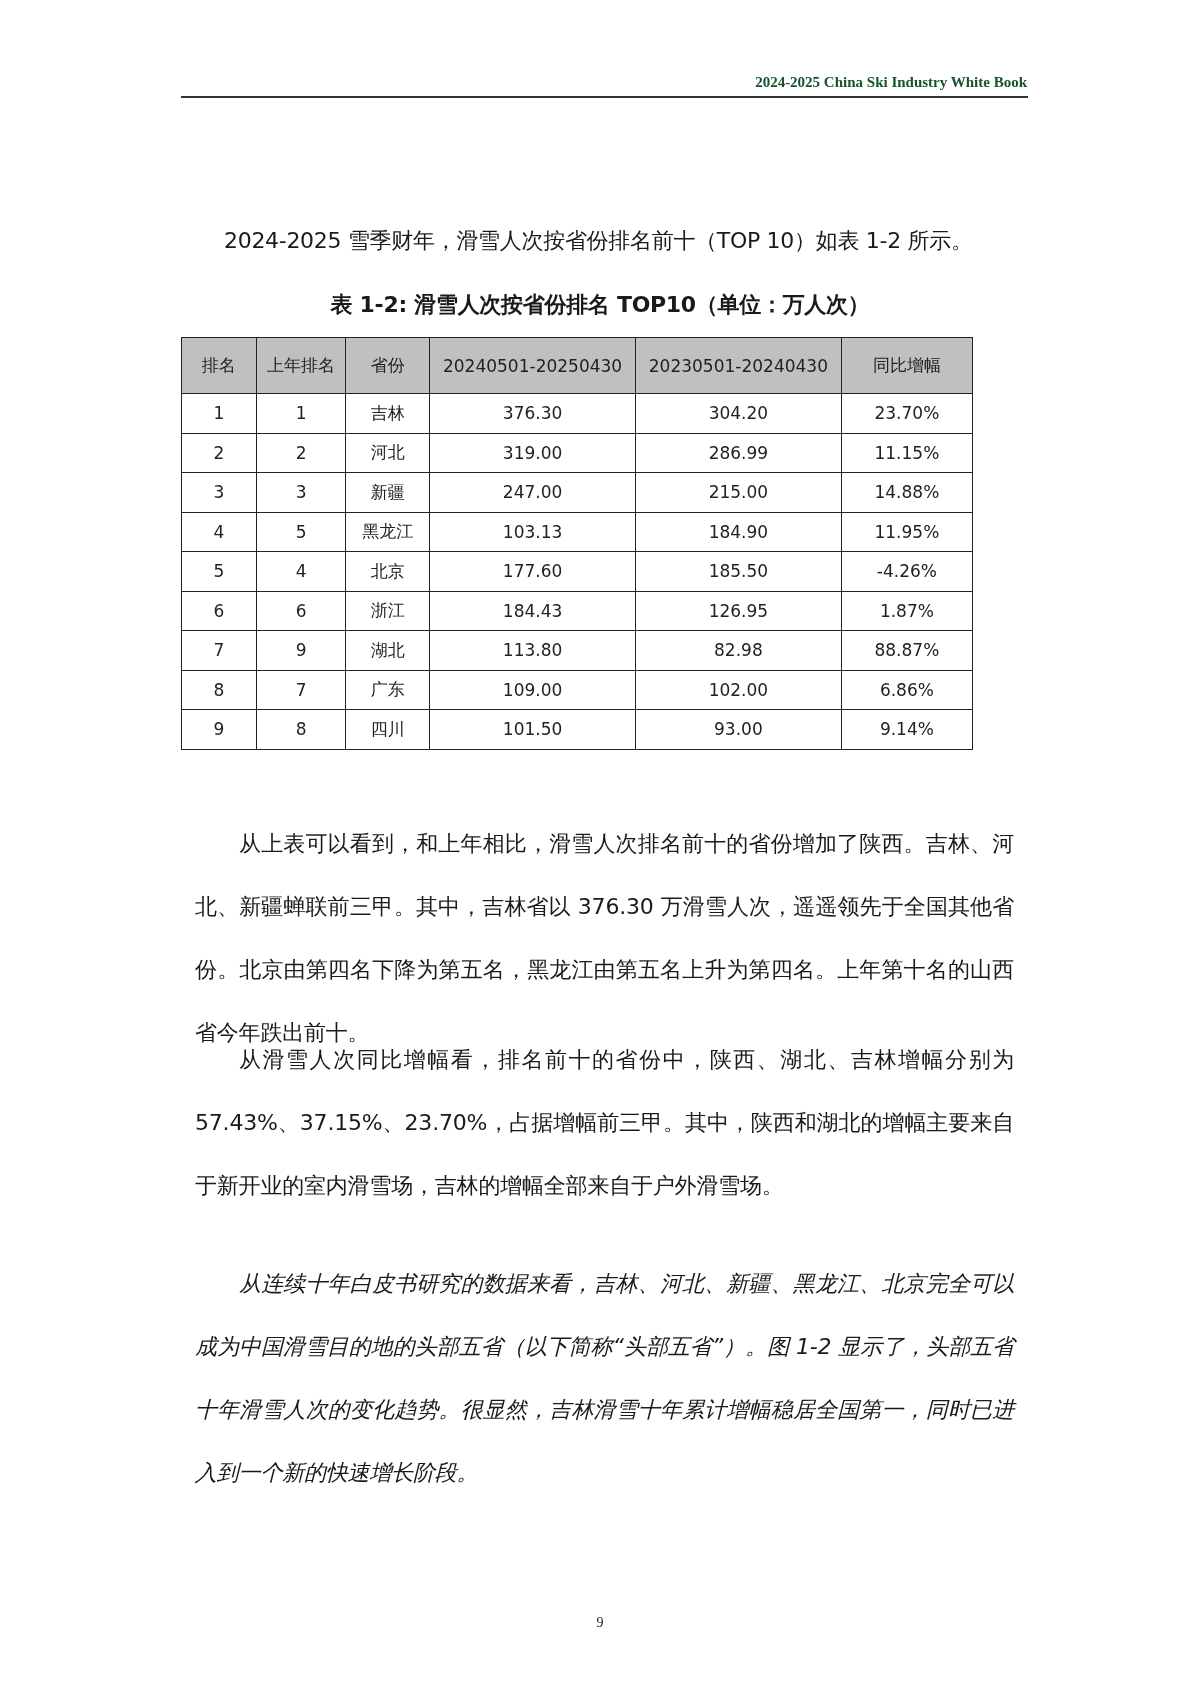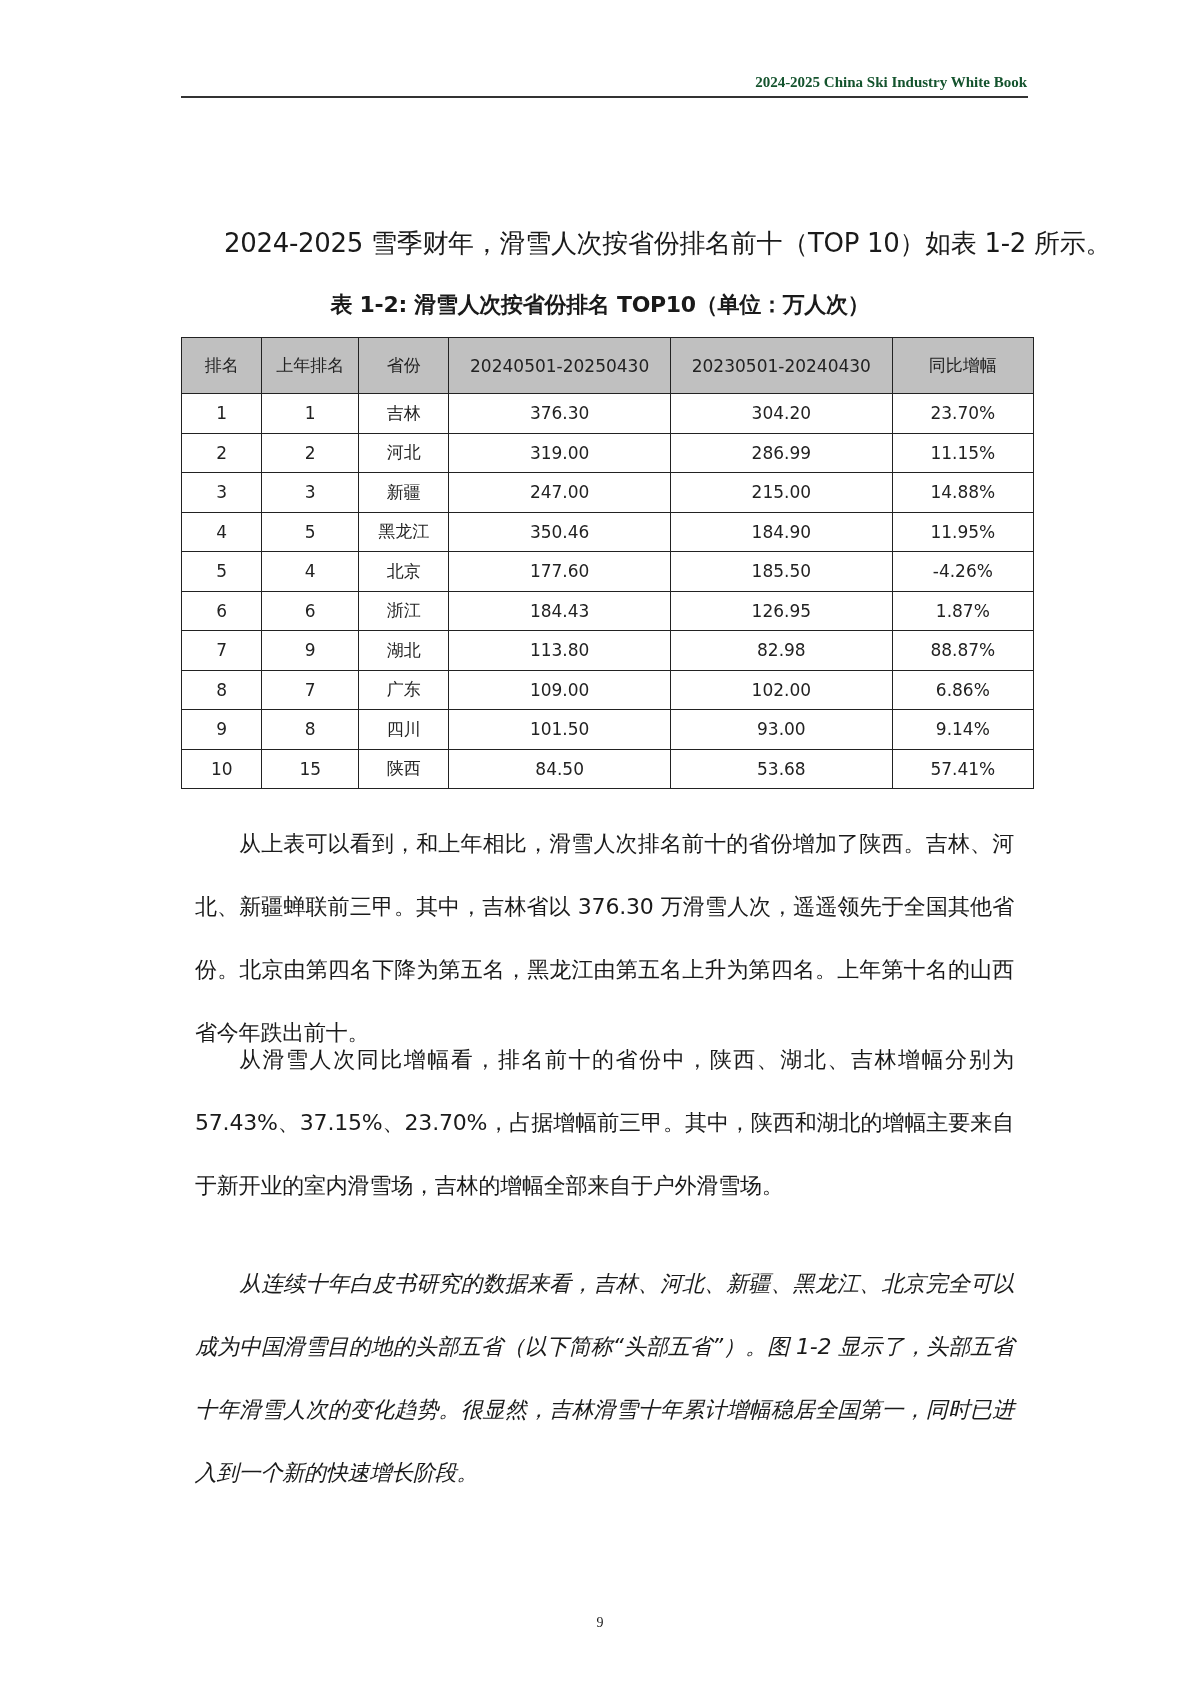--- a/index.html
+++ b/index.html
@@ -1,21 +1,21 @@
 <!DOCTYPE html>
 <html><head>
 <meta charset="utf-8">
 <style>
   html, body { margin: 0; padding: 0; background: #ffffff; }
   body { width: 1200px; height: 1698px; position: relative; overflow: hidden; font-family: "DejaVu Sans", "Liberation Sans", sans-serif; color: #1a1a1a; }
   .header-text { position: absolute; right: 173px; top: 74px; font-family: "Liberation Serif", "DejaVu Serif", serif; font-weight: bold; font-size: 15px; color: #14532d; }
   .header-rule { position: absolute; left: 181px; width: 847px; top: 96px; height: 0; border-top: 2px solid #333; }
-  .intro { position: absolute; left: 224px; top: 226px; font-size: 26px; letter-spacing: -0.3px; white-space: nowrap; }
+  .intro { position: absolute; left: 224px; top: 226px; font-size: 22px; letter-spacing: -0.3px; white-space: nowrap; }
   .caption { position: absolute; left: 0; width: 1200px; top: 290px; text-align: center; font-size: 22px; font-weight: bold; letter-spacing: -0.3px; }
-  table.data { position: absolute; left: 181px; top: 337px; width: 853px; border-collapse: collapse; font-size: 17px; }
+  table.data { position: absolute; left: 181px; top: 337px; width: 792px; border-collapse: collapse; font-size: 17px; }
   table.data th, table.data td { border: 1.5px solid #222; text-align: center; padding: 0; }
   table.data th { background: #c0c0c0; height: 55px; font-weight: normal; color: #222; }
   table.data td { height: 38.5px; color: #222; }
   .body-text { position: absolute; left: 181px; width: 847px; font-size: 22px; line-height: 63px; letter-spacing: -0.2px; text-align: justify; }
   .body-text p { margin: 14px; text-indent: 2em; }
   .p1 { top: 798px; }
   .p2 { top: 1014px; }
   .p3 { top: 1238px; font-style: italic; }
   .page-num { position: absolute; left: 0; width: 1200px; top: 1615px; text-align: center; font-family: "Liberation Serif", "DejaVu Serif", serif; font-size: 14px; }
 </style>
@@ -70,21 +70,21 @@
         <td>3</td>
         <td>新疆</td>
         <td>247.00</td>
         <td>215.00</td>
         <td>14.88%</td>
       </tr>
       <tr>
         <td>4</td>
         <td>5</td>
         <td>黑龙江</td>
-        <td>350.46</td>
+        <td>103.13</td>
         <td>184.90</td>
         <td>11.95%</td>
       </tr>
       <tr>
         <td>5</td>
         <td>4</td>
         <td>北京</td>
         <td>177.60</td>
         <td>185.50</td>
         <td>-4.26%</td>
@@ -114,28 +114,20 @@
         <td>6.86%</td>
       </tr>
       <tr>
         <td>9</td>
         <td>8</td>
         <td>四川</td>
         <td>101.50</td>
         <td>93.00</td>
         <td>9.14%</td>
       </tr>
-      <tr>
-        <td>10</td>
-        <td>15</td>
-        <td>陕西</td>
-        <td>84.50</td>
-        <td>53.68</td>
-        <td>57.41%</td>
-      </tr>
     </tbody>
 </table>
 
 <div class="body-text p1">
   <p>从上表可以看到，和上年相比，滑雪人次排名前十的省份增加了陕西。吉林、河北、新疆蝉联前三甲。其中，吉林省以 376.30 万滑雪人次，遥遥领先于全国其他省份。北京由第四名下降为第五名，黑龙江由第五名上升为第四名。上年第十名的山西省今年跌出前十。</p>
 </div>
 <div class="body-text p2">
   <p>从滑雪人次同比增幅看，排名前十的省份中，陕西、湖北、吉林增幅分别为 57.43%、37.15%、23.70%，占据增幅前三甲。其中，陕西和湖北的增幅主要来自于新开业的室内滑雪场，吉林的增幅全部来自于户外滑雪场。</p>
 </div>
 <div class="body-text p3">

